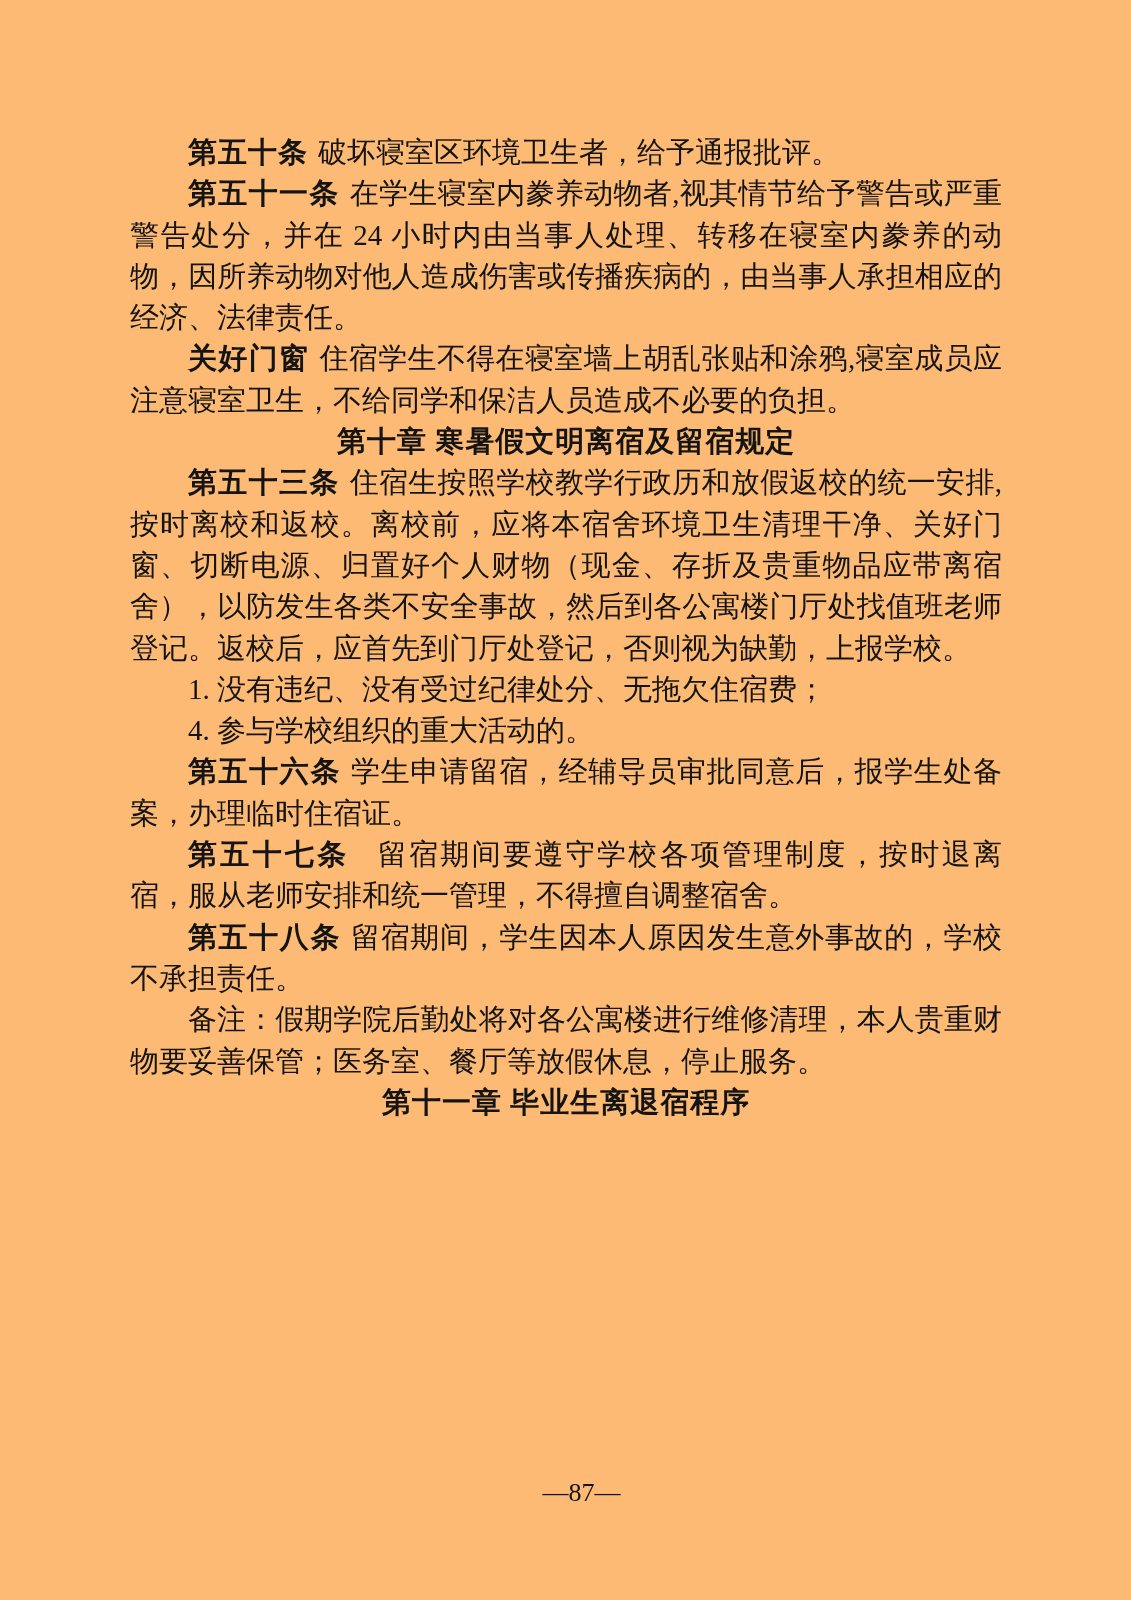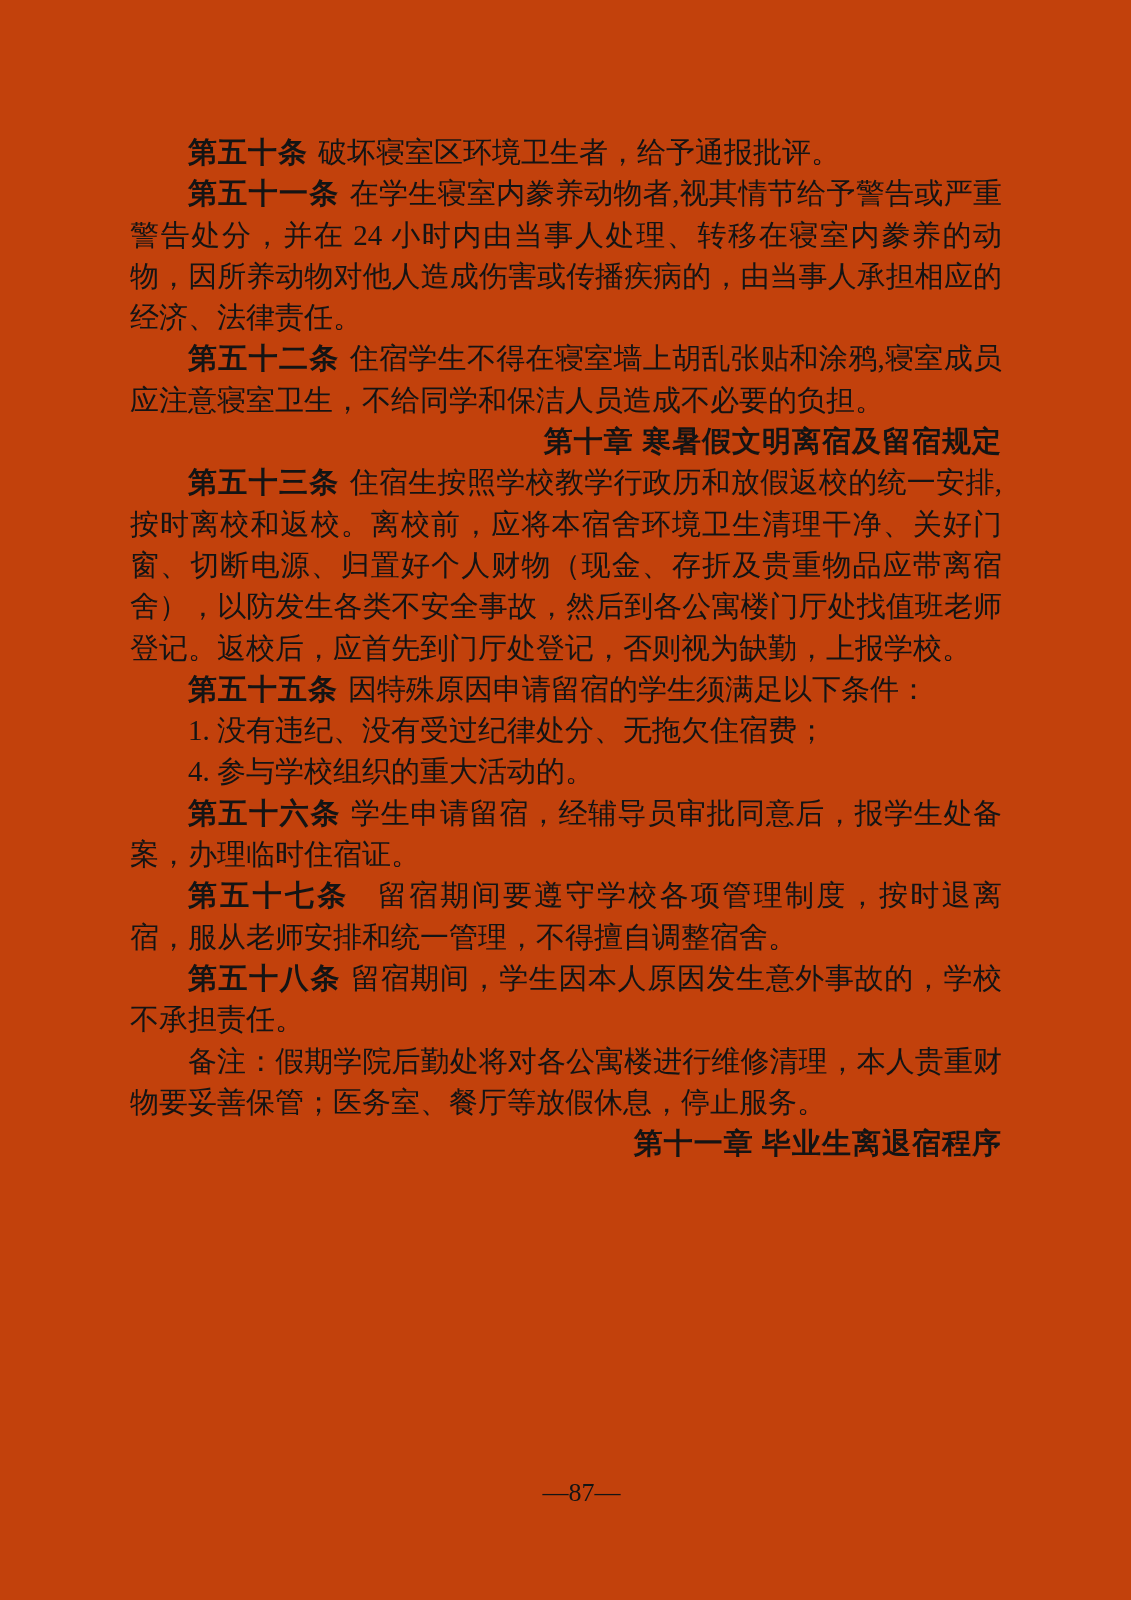--- a/index.html
+++ b/index.html
@@ -1,21 +1,21 @@
 <!DOCTYPE html>
 <html><head>
 <meta charset="utf-8">
 <style>
   html, body { margin: 0; padding: 0; background: #e8e8e8; }
   .page {
     position: relative;
     width: 1131px;
     height: 1600px;
     margin: 0 auto;
-    background: #c2410c;
+    background: #fdba74;
     overflow: hidden;
     font-family: "Liberation Serif", "DejaVu Serif", serif;
     color: #141414;
   }
   .content {
     position: absolute;
     left: 130px;
     top: 132px;
     width: 872px;
     font-size: 29px;
@@ -27,21 +27,21 @@
     padding: 0;
     text-indent: 2em;
   }
   .article-label {
     font-weight: 700;
     margin-right: 10px;
     letter-spacing: 1px;
   }
   .article-label.wide { margin-right: 28px; }
   .chapter-heading {
-    text-align: right;
+    text-align: center;
     text-indent: 0 !important;
     font-weight: 700;
     letter-spacing: 1px;
   }
   .footer {
     position: absolute;
     left: 16px;
     top: 1478px;
     width: 100%;
     text-align: center;
@@ -50,24 +50,23 @@
     color: #141414;
   }
 </style>
 </head>
 <body>
 
 <div class="page">
   <div class="content" id="content">
       <p class="paragraph article"><span class="article-label">第五十条</span><span>破坏寝室区环境卫生者，给予通报批评。</span></p>
       <p class="paragraph article"><span class="article-label">第五十一条</span><span>在学生寝室内豢养动物者,视其情节给予警告或严重警告处分，并在 24 小时内由当事人处理、转移在寝室内豢养的动物，因所养动物对他人造成伤害或传播疾病的，由当事人承担相应的经济、法律责任。</span></p>
-      <p class="paragraph article"><span class="article-label">第五十二条</span><span>住宿学生不得在寝室墙上胡乱张贴和涂鸦,寝室成员应注意寝室卫生，不给同学和保洁人员造成不必要的负担。</span></p>
+      <p class="paragraph article"><span class="article-label">关好门窗</span><span>住宿学生不得在寝室墙上胡乱张贴和涂鸦,寝室成员应注意寝室卫生，不给同学和保洁人员造成不必要的负担。</span></p>
       <p class="chapter-heading">第十章 寒暑假文明离宿及留宿规定</p>
       <p class="paragraph article"><span class="article-label">第五十三条</span><span>住宿生按照学校教学行政历和放假返校的统一安排,按时离校和返校。离校前，应将本宿舍环境卫生清理干净、关好门窗、切断电源、归置好个人财物（现金、存折及贵重物品应带离宿舍），以防发生各类不安全事故，然后到各公寓楼门厅处找值班老师登记。返校后，应首先到门厅处登记，否则视为缺勤，上报学校。</span></p>
-      <p class="paragraph article"><span class="article-label">第五十五条</span><span>因特殊原因申请留宿的学生须满足以下条件：</span></p>
       <p class="paragraph list-item">1. 没有违纪、没有受过纪律处分、无拖欠住宿费；</p>
       <p class="paragraph list-item">4. 参与学校组织的重大活动的。</p>
       <p class="paragraph article"><span class="article-label">第五十六条</span><span>学生申请留宿，经辅导员审批同意后，报学生处备案，办理临时住宿证。</span></p>
       <p class="paragraph article"><span class="article-label wide">第五十七条</span><span>留宿期间要遵守学校各项管理制度，按时退离宿，服从老师安排和统一管理，不得擅自调整宿舍。</span></p>
       <p class="paragraph article"><span class="article-label">第五十八条</span><span>留宿期间，学生因本人原因发生意外事故的，学校不承担责任。</span></p>
       <p class="paragraph note">备注：假期学院后勤处将对各公寓楼进行维修清理，本人贵重财物要妥善保管；医务室、餐厅等放假休息，停止服务。</p>
       <p class="chapter-heading">第十一章 毕业生离退宿程序</p>
     </div>
   <div class="footer">
     <span>—87—</span>

